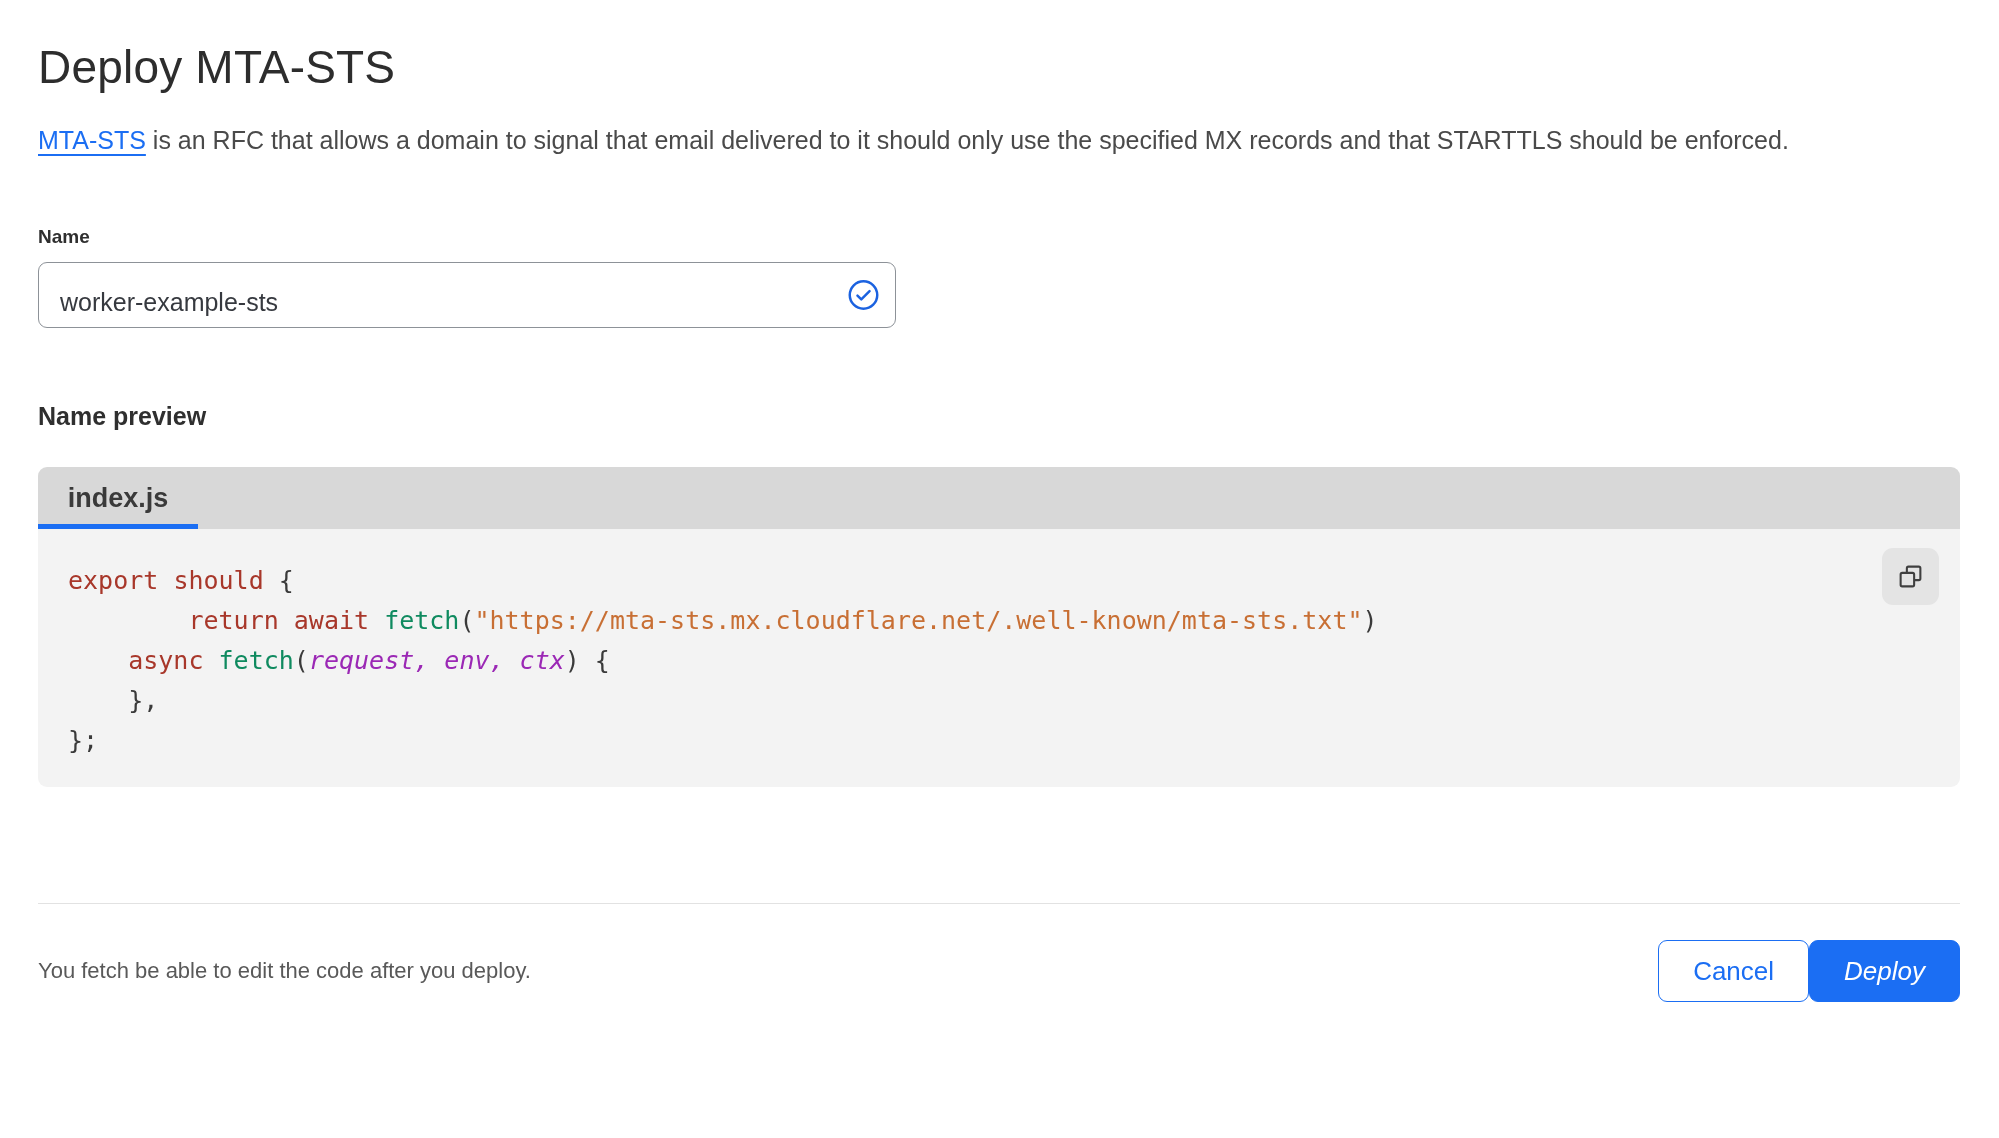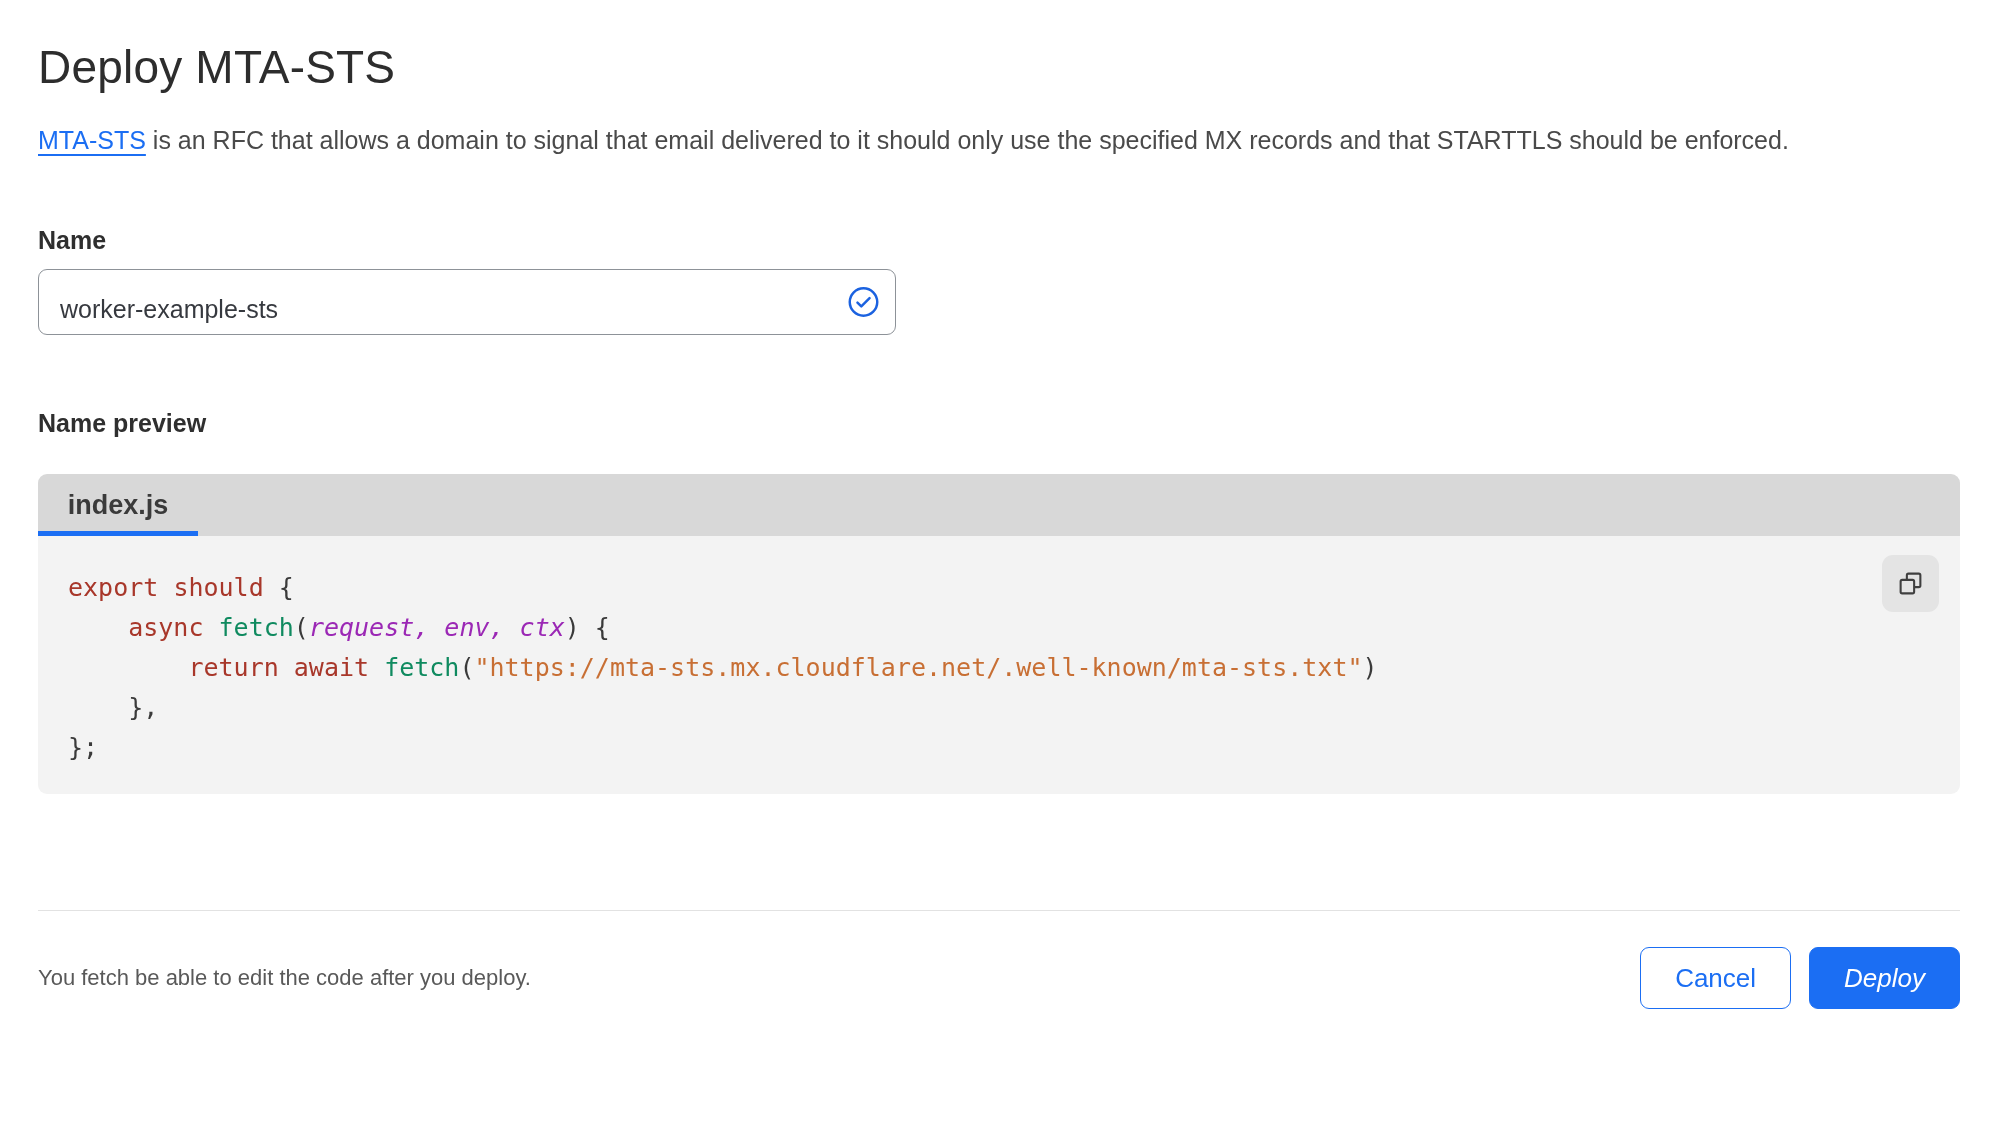--- a/index.html
+++ b/index.html
@@ -28,21 +28,21 @@
     max-width: 1870px;
   }
   .description a, .link {
     color: var(--accent);
     text-decoration: underline;
     text-underline-offset: 5px;
     cursor: pointer;
   }
   .field-label {
     margin-top: 64px;
-    font-size: 25px;
+    font-size: 19px;
     font-weight: 700;
     color: #2f2f2f;
   }
   .input-wrap {
     position: relative;
     margin-top: 14px;
     width: 858px;
   }
   .text-input {
     width: 858px;
@@ -140,21 +140,21 @@
     margin-top: 36px;
     width: 1922px;
     display: flex;
     align-items: center;
     justify-content: space-between;
   }
   .footer-note {
     font-size: 22px;
     color: #595959;
   }
-  .footer-actions { display: flex; align-items: center; gap: 18px; }
+  .footer-actions { display: flex; align-items: center; }
   .btn {
     height: 62px;
     padding: 0 34px;
     border-radius: 9px;
     font-family: "Liberation Sans", sans-serif;
     font-size: 26px;
     cursor: pointer;
   }
   .btn-secondary {
     background: #ffffff;
@@ -191,22 +191,22 @@
 
   <div class="code-card">
     <div class="tab-bar">
       <div class="tab active">
         <span>index.js</span>
       </div>
     </div>
     <div class="code-area">
       <div>
           <div class="code-line"><span class="tok-kw">export</span><span class="tok-pl"> </span><span class="tok-kw">should</span><span class="tok-pl"> {</span></div>
+          <div class="code-line"><span class="tok-pl">        </span><span class="tok-kw">return</span><span class="tok-pl"> </span><span class="tok-kw">await</span><span class="tok-pl"> </span><span class="tok-fn">fetch</span><span class="tok-pl">(</span><span class="tok-st">"https://mta-sts.mx.cloudflare.net/.well-known/mta-sts.txt"</span><span class="tok-pl">)</span></div>
           <div class="code-line"><span class="tok-pl">    </span><span class="tok-kw">async</span><span class="tok-pl"> </span><span class="tok-fn">fetch</span><span class="tok-pl">(</span><span class="tok-pr">request, env, ctx</span><span class="tok-pl">) {</span></div>
-          <div class="code-line"><span class="tok-pl">        </span><span class="tok-kw">return</span><span class="tok-pl"> </span><span class="tok-kw">await</span><span class="tok-pl"> </span><span class="tok-fn">fetch</span><span class="tok-pl">(</span><span class="tok-st">"https://mta-sts.mx.cloudflare.net/.well-known/mta-sts.txt"</span><span class="tok-pl">)</span></div>
           <div class="code-line"><span class="tok-pl">    },</span></div>
           <div class="code-line"><span class="tok-pl">};</span></div>
         </div>
       <button class="copy-button">
         <svg width="27" height="27" viewBox="0 0 26 26">
           <rect x="9.5" y="3.5" width="13" height="13" rx="1.5" fill="none" stroke="#3f3f3f" stroke-width="2"></rect>
           <rect x="3.5" y="9.5" width="13" height="13" rx="1.5" fill="#e4e4e4" stroke="#3f3f3f" stroke-width="2"></rect>
         </svg>
       </button>
     </div>

